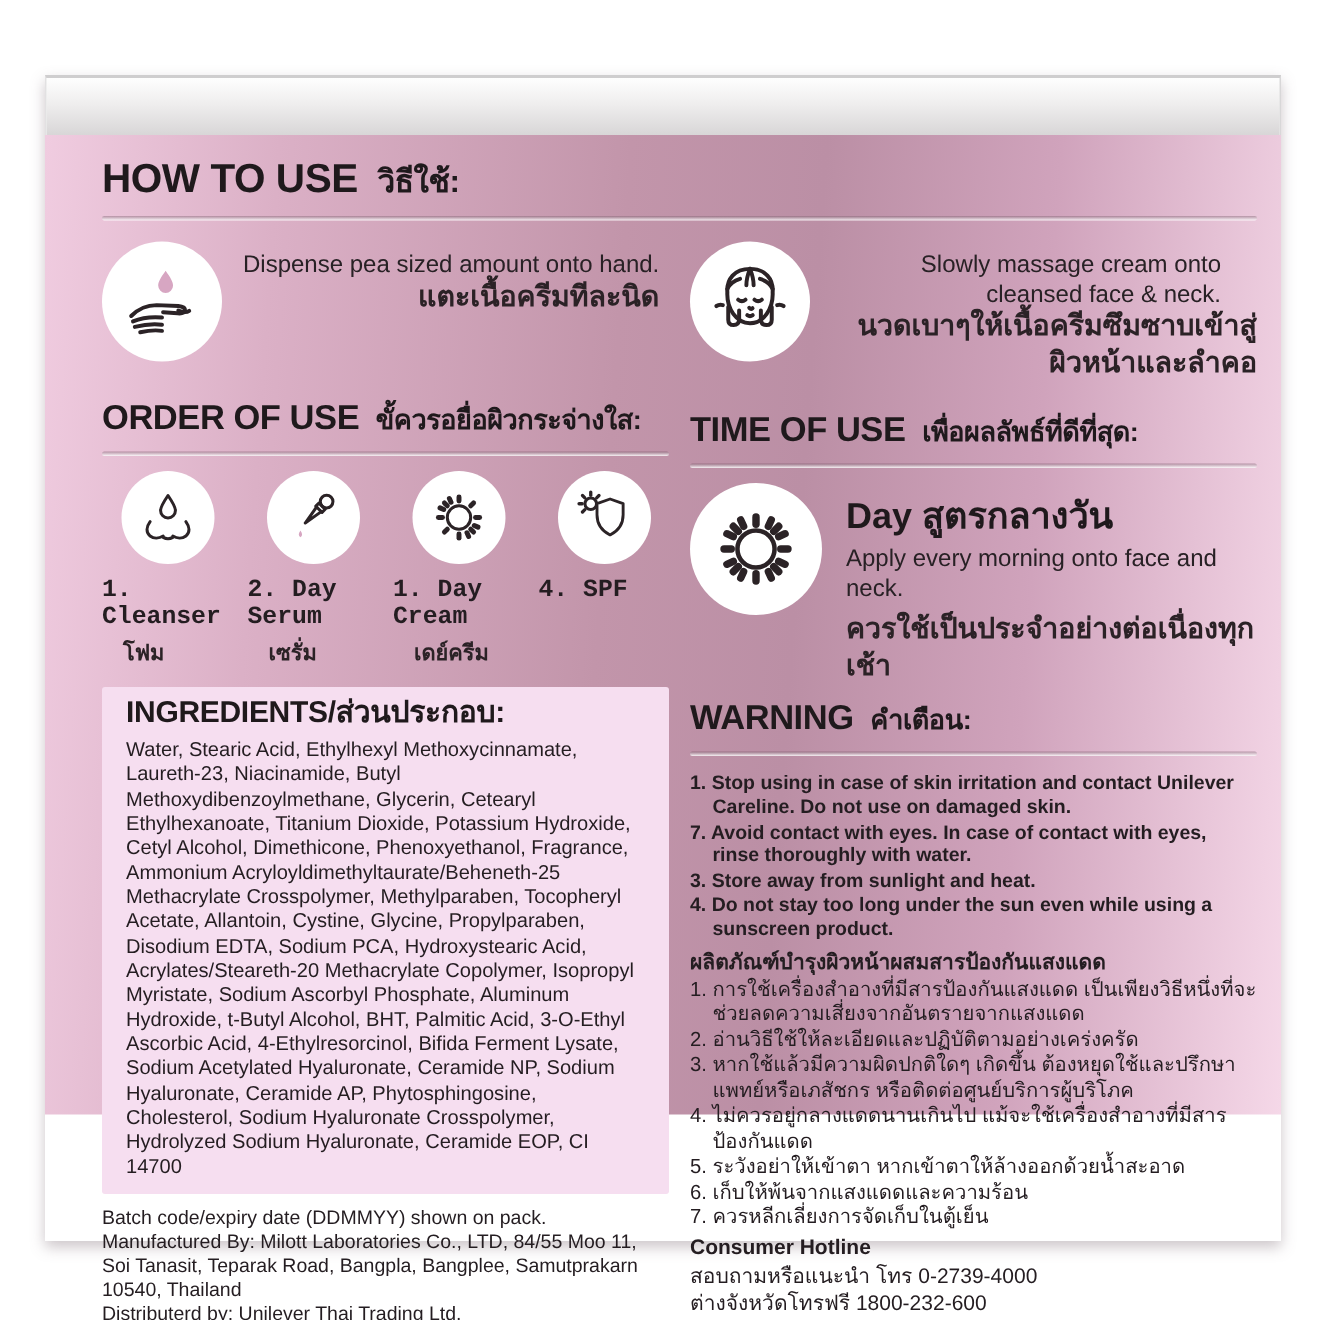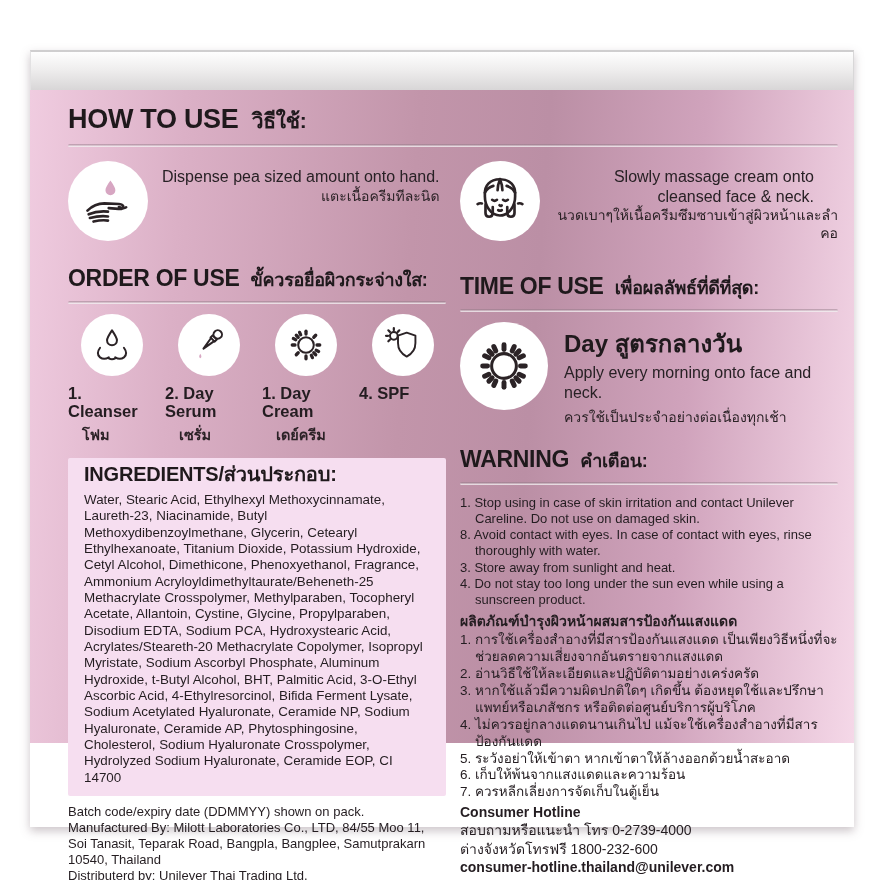--- a/index.html
+++ b/index.html
@@ -18,38 +18,38 @@
   .cols{display:flex;gap:14px;}
   .col-l{width:378px;flex:none;}
   .col-r{flex:1;min-width:0;}
   .step-row{display:flex;gap:14px;align-items:flex-start;margin-top:4px;min-height:96px;text-align:right;}
   .circle{background:#ffffff;border-radius:50%;flex:none;display:flex;align-items:center;justify-content:center;}
   .c80{width:80px;height:80px;}
   .c62{width:62px;height:62px;}
   .c88{width:88px;height:88px;}
   .step-text{padding-top:6px;}
   .en{font-size:16px;line-height:1.22;color:#282125;}
-  .th-s{font-size:14px;line-height:1.3;font-weight:normal;color:#2b2226;}
+  .th-s{font-size:19px;line-height:1.3;font-weight:bold;color:#2b2226;}
   .h2{font-weight:bold;font-size:23px;letter-spacing:-.3px;color:#1f191c;margin-top:8px;}
   .h2 .th{font-size:18px;margin-left:5px;}
-  .order-steps{display:flex;gap:10px;margin-top:6px;}
+  .order-steps{display:flex;gap:10px;margin-top:6px;font-family:Liberation Mono, monospace;}
   .ostep{width:90px;text-align:left;}
   .ostep .circle{margin:0 auto;}
   .olabel{font-weight:bold;font-size:16.5px;line-height:1.12;margin-top:8px;color:#241d21;}
   .olabel-th{font-weight:bold;font-size:14.5px;margin-top:2px;padding-left:14px;color:#2b2226;}
   .ing-box{background:#f6def0;margin-top:12px;padding:0 14px 10px 16px;width:378px;box-sizing:border-box;
     border-radius:2px;}
   .ing-title{font-weight:bold;font-size:20px;letter-spacing:-.2px;color:#1f191c;}
   .ing-body{font-size:13.4px;line-height:1.22;margin-top:2px;color:#241d21;}
   .legal{margin-top:8px;font-size:13px;line-height:1.22;color:#241d21;}
   .legal div{margin:0;}
   .day-row{display:flex;gap:16px;align-items:flex-start;margin-top:10px;}
   .day-title{font-weight:bold;font-size:24px;color:#1f191c;padding-top:2px;}
   .warn-list{font-size:13px;line-height:1.2;margin-top:4px;}
-  .warn-list .item{padding-left:15px;text-indent:-15px;margin-bottom:1px;}
+  .warn-list .item{padding-left:15px;text-indent:-15px;margin-bottom:1px;font-weight:bold;}
   .th-sub{font-weight:bold;font-size:14px;margin-top:3px;}
   .th-list{font-size:13.5px;line-height:1.25;}
   .th-list .item{padding-left:15px;text-indent:-15px;}
   .hotline{font-size:14px;line-height:1.3;margin-top:2px;}
   .hotline .b{font-weight:bold;}
   .mfg{font-size:14px;line-height:1.3;margin-top:4px;}
   svg{display:block;}
   .stroke{fill:none;stroke:#2b2326;stroke-width:2.2;stroke-linecap:round;stroke-linejoin:round;}
   .stroke-thick{fill:none;stroke:#2b2326;stroke-width:3.6;stroke-linecap:round;}
   .pinkfill{fill:#d7a6c2;stroke:none;}
@@ -222,29 +222,29 @@
               </g>
             </svg>
           </div>
           <div>
             <div class="day-title">Day สูตรกลางวัน</div>
             <div class="en" style="max-width:250px">Apply every morning onto face and neck.</div>
             <div class="th-s" style="margin-top:6px">ควรใช้เป็นประจำอย่างต่อเนื่องทุกเช้า</div>
           </div>
         </div>
 
-        <div class="h2" style="margin-top:20px">
+        <div class="h2" style="margin-top:8px">
           <span>WARNING</span>
           <span class="th">คำเตือน:</span>
         </div>
         <div class="rule"></div>
 
         <div class="warn-list">
           <div class="item">1. Stop using in case of skin irritation and contact Unilever Careline. Do not use on damaged skin.</div>
-          <div class="item">8. Avoid contact with eyes. In case of contact with eyes, rinse thoroughly with water.</div>
+          <div class="item">7. Avoid contact with eyes. In case of contact with eyes, rinse thoroughly with water.</div>
           <div class="item">3. Store away from sunlight and heat.</div>
           <div class="item">4. Do not stay too long under the sun even while using a sunscreen product.</div>
         </div>
 
         <div class="th-sub">ผลิตภัณฑ์บำรุงผิวหน้าผสมสารป้องกันแสงแดด</div>
         <div class="th-list">
           <div class="item">1. การใช้เครื่องสำอางที่มีสารป้องกันแสงแดด เป็นเพียงวิธีหนึ่งที่จะช่วยลดความเสี่ยงจากอันตรายจากแสงแดด</div>
           <div class="item">2. อ่านวิธีใช้ให้ละเอียดและปฏิบัติตามอย่างเคร่งครัด</div>
           <div class="item">3. หากใช้แล้วมีความผิดปกติใดๆ เกิดขึ้น ต้องหยุดใช้และปรึกษาแพทย์หรือเภสัชกร หรือติดต่อศูนย์บริการผู้บริโภค</div>
           <div class="item">4. ไม่ควรอยู่กลางแดดนานเกินไป แม้จะใช้เครื่องสำอางที่มีสารป้องกันแดด</div>

